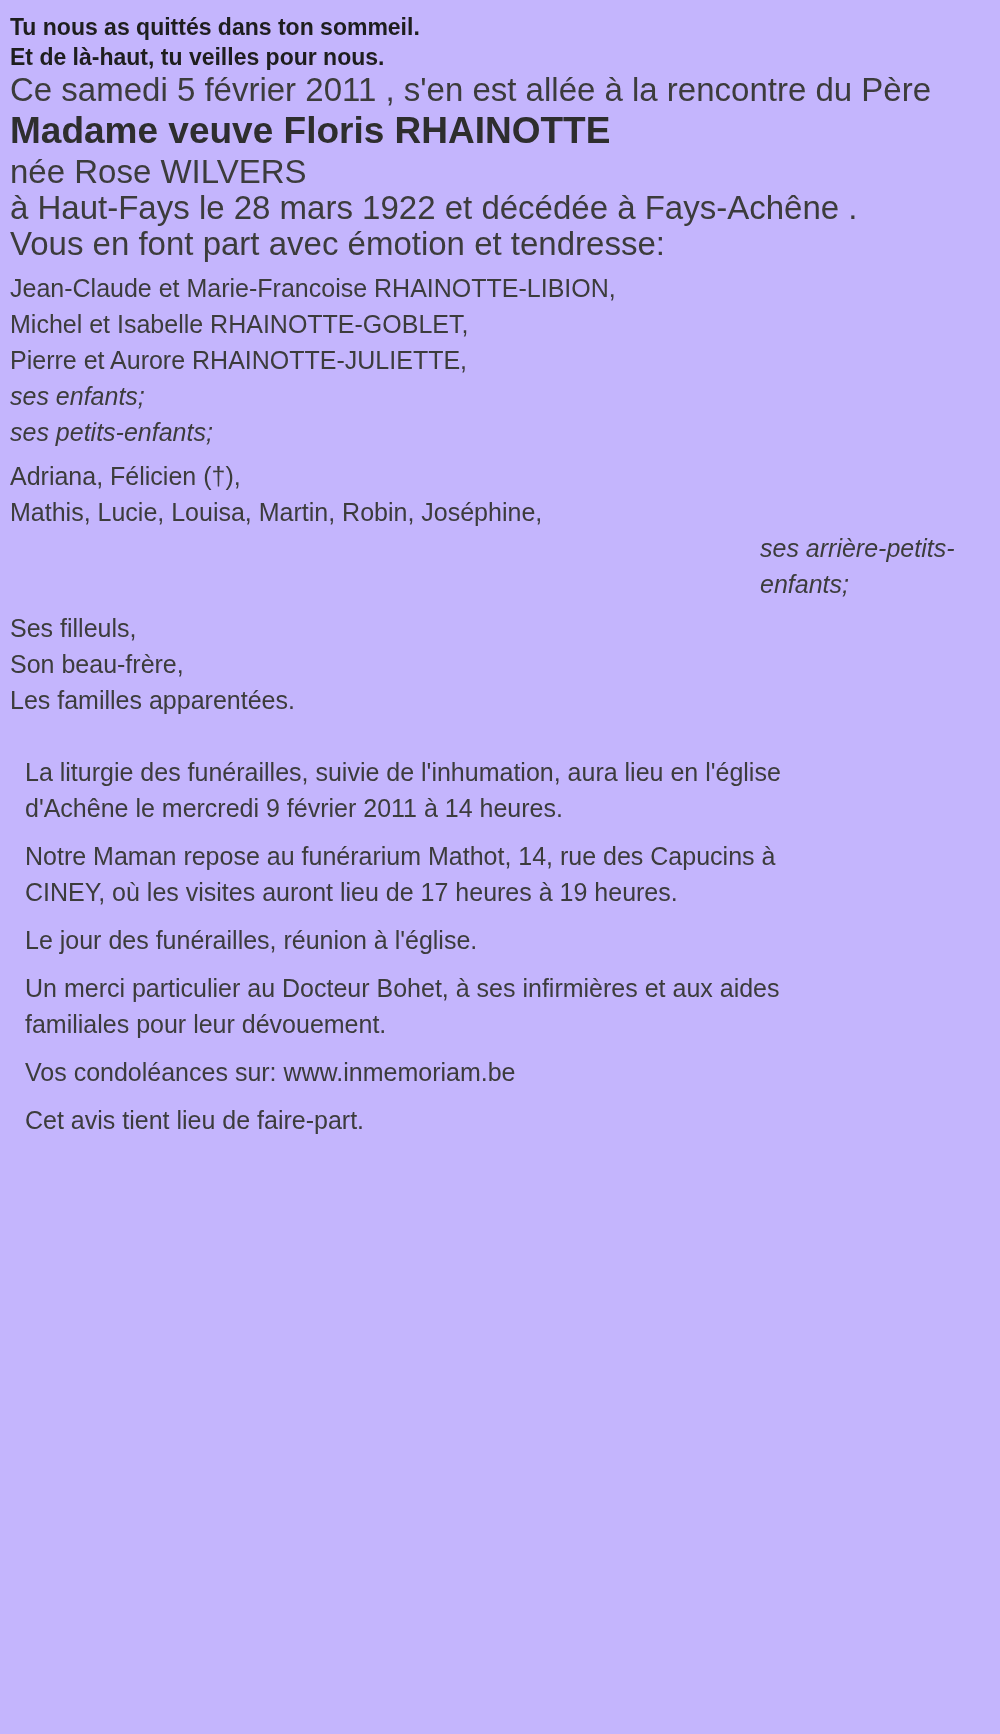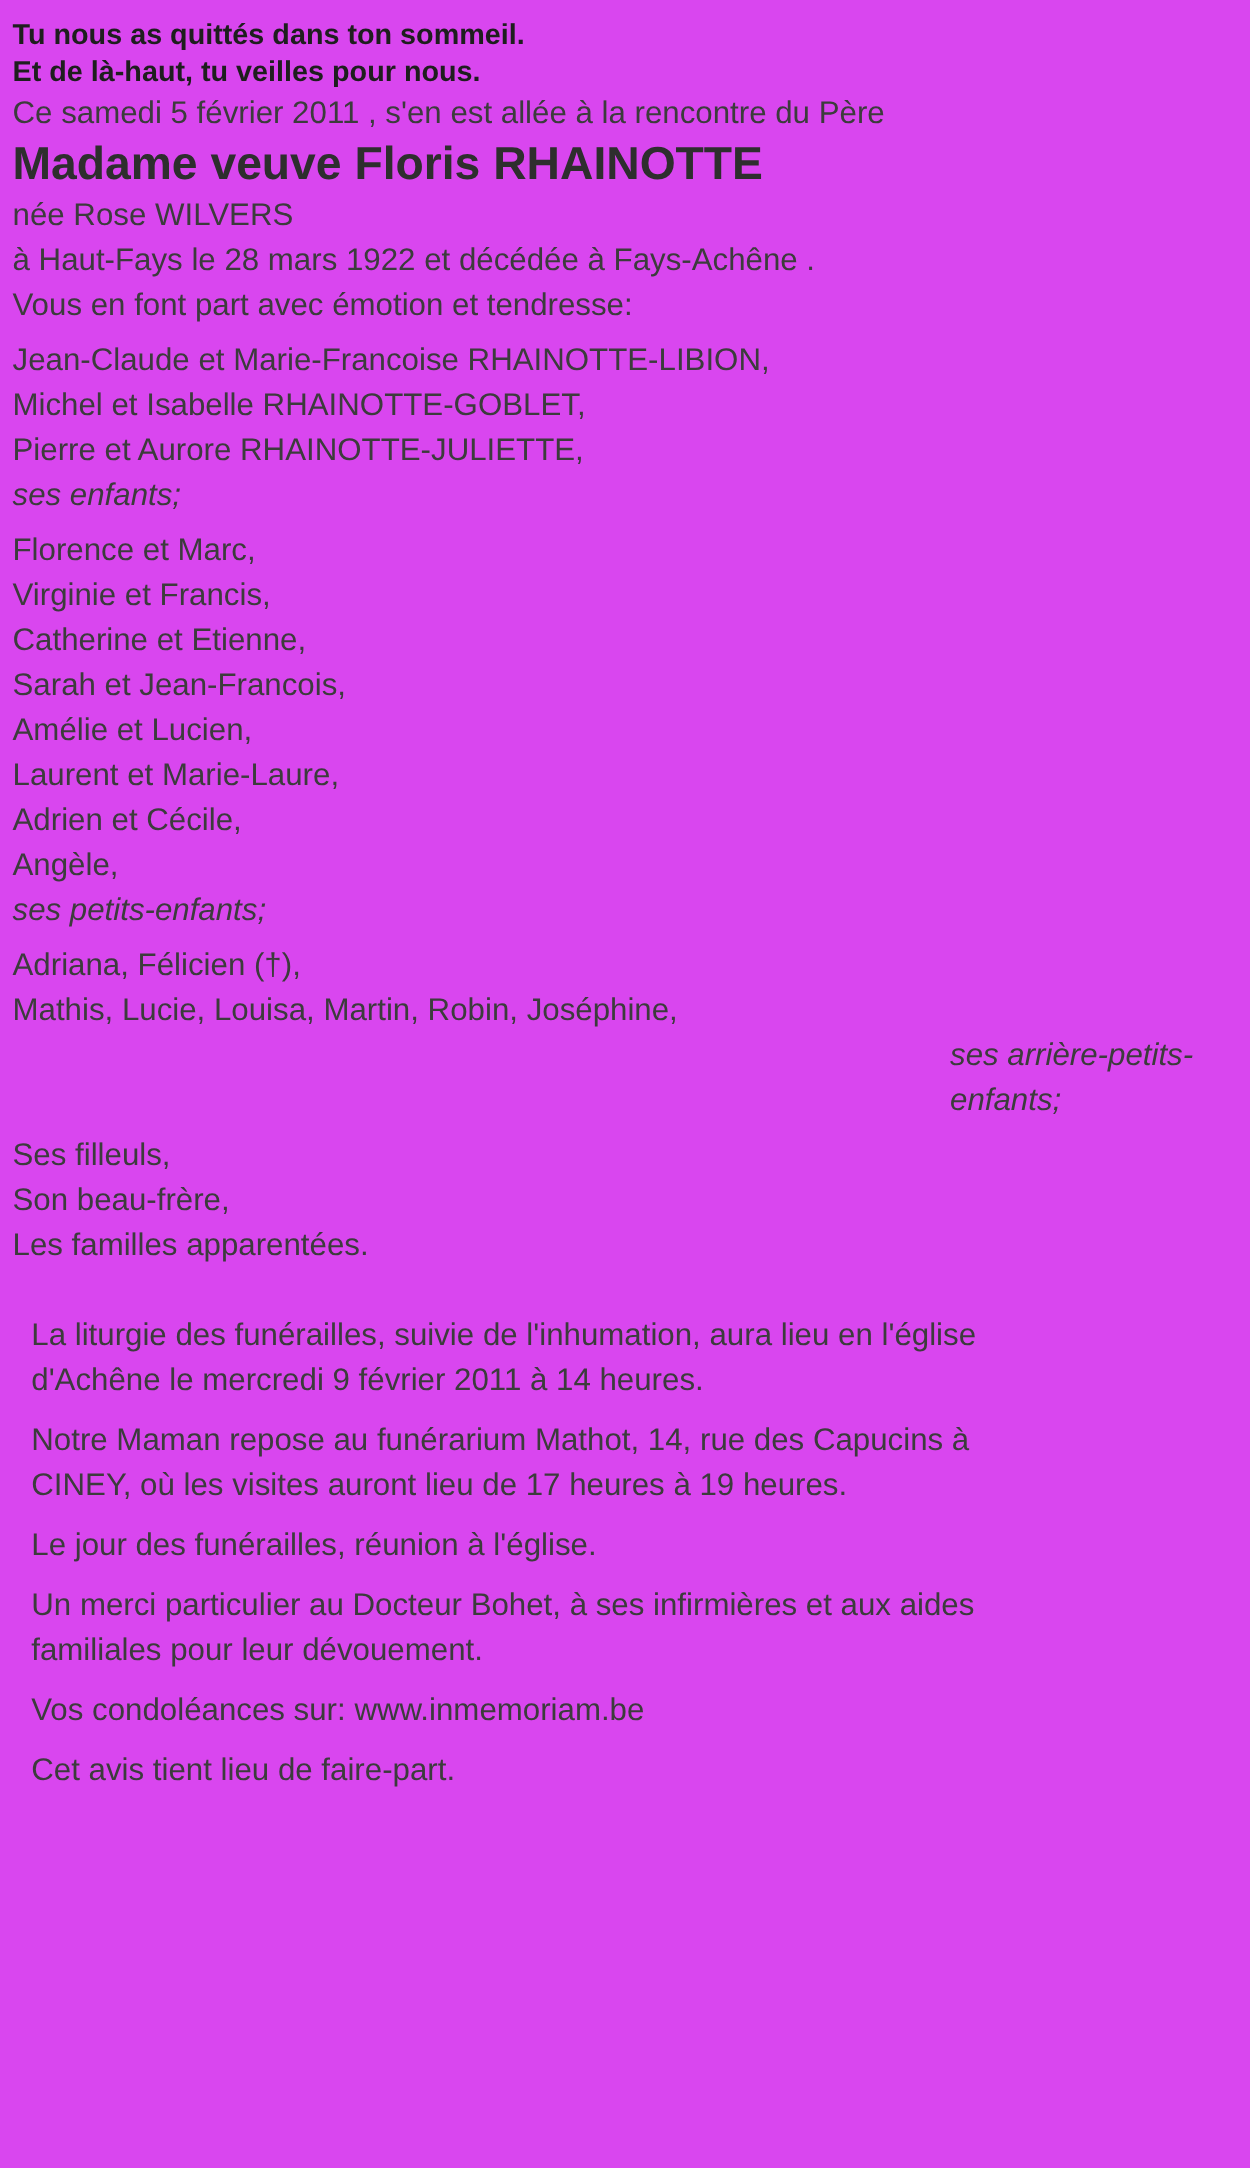--- a/index.html
+++ b/index.html
@@ -5,21 +5,21 @@
   html, body {
     margin: 0;
     padding: 0;
     background: #ffffff;
   }
   .page {
     width: 1000px;
     min-height: 1734px;
     box-sizing: border-box;
     padding: 12px 10px 40px 10px;
-    background: #d946ef;
+    background: #c4b5fd;
     font-family: "Liberation Sans", sans-serif;
     color: #3c3c3c;
   }
   .page p, .page h1 {
     margin: 0;
   }
   .epitaph {
     font-size: 23px;
     font-weight: 700;
     color: #1e1e1e;
@@ -32,21 +32,21 @@
     margin-top: 38px;
   }
   .deceased-name {
     font-size: 37px;
     font-weight: 700;
     color: #2e2e2e;
     line-height: 46px;
     margin-top: 34px;
   }
   .body-line {
-    font-size: 25px;
+    font-size: 33px;
     line-height: 36px;
   }
   .maiden { margin-top: 38px; }
   .dates  { margin-top: 36px; }
   .intro  { margin-top: 11px; }
   .name-block { margin-top: 8px; }
   .name-block p {
     font-size: 25px;
     line-height: 36px;
   }
@@ -87,30 +87,20 @@
 
   <p class="body-line intro">Vous en font part avec émotion et tendresse:</p>
 
   <div class="name-block">
     <p>Jean-Claude et Marie-Francoise RHAINOTTE-LIBION,</p>
     <p>Michel et Isabelle RHAINOTTE-GOBLET,</p>
     <p>Pierre et Aurore RHAINOTTE-JULIETTE,</p>
   </div>
   <p class="rel-label">ses enfants;</p>
 
-  <div class="name-block">
-    <p>Florence et Marc,</p>
-    <p>Virginie et Francis,</p>
-    <p>Catherine et Etienne,</p>
-    <p>Sarah et Jean-Francois,</p>
-    <p>Amélie et Lucien,</p>
-    <p>Laurent et Marie-Laure,</p>
-    <p>Adrien et Cécile,</p>
-    <p>Angèle,</p>
-  </div>
   <p class="rel-label">ses petits-enfants;</p>
 
   <div class="name-block">
     <p>Adriana, Félicien (†),</p>
     <p>Mathis, Lucie, Louisa, Martin, Robin, Joséphine,</p>
   </div>
   <p class="rel-label narrow">ses arrière-petits-enfants;</p>
 
   <div class="name-block">
     <p>Ses filleuls,</p>

